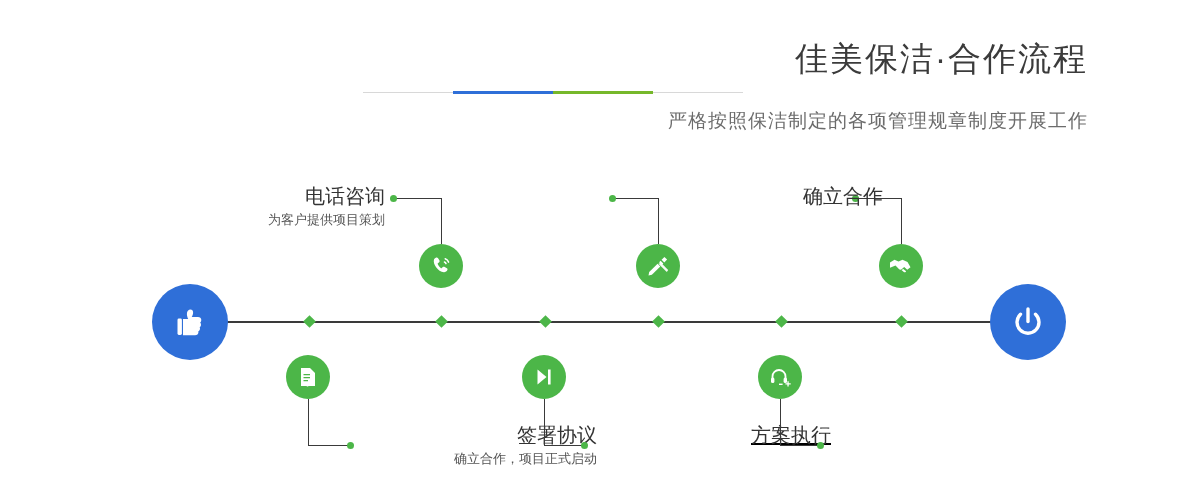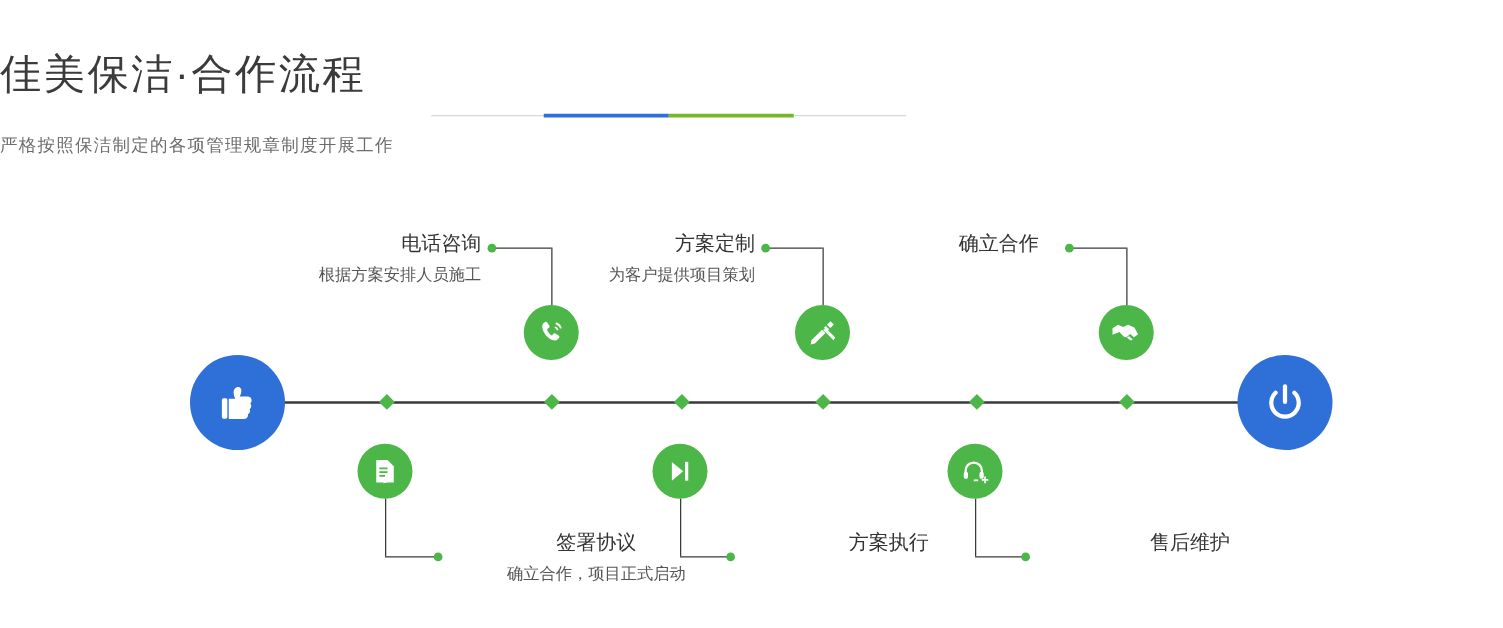--- a/index.html
+++ b/index.html
@@ -18,21 +18,22 @@
     width: 1202px;
     height: 502px;
   }
 
   
   .header {
     position: absolute;
     left: 0;
     top: 0;
     width: 1070px;
-    text-align: left;
+    text-align: right;
+    padding-left: 18px;
   }
   .title {
     margin-top: 38px;
     font-size: 33px;
     line-height: 42px;
     letter-spacing: 2px;
     color: #3b3b3b;
     font-weight: normal;
   }
   .rule-wrap {
@@ -60,21 +61,21 @@
   .rule-green {
     position: absolute;
     left: 190px;
     top: 0;
     width: 100px;
     height: 3px;
     background: #76b82a;
   }
   .subtitle {
     margin-top: 14px;
-    font-size: 14px;
+    font-size: 19px;
     color: #6c6c6c;
     letter-spacing: 1px;
   }
 
   
   .axis {
     position: absolute;
     left: 155px;
     top: 321px;
     width: 892px;
@@ -145,32 +146,32 @@
     border-radius: 50%;
     background: #4cb648;
   }
 
   
   .lbl {
     position: absolute;
     white-space: nowrap;
   }
   .lbl .t {
-    font-size: 16px;
+    font-size: 20px;
     color: #333333;
     line-height: 20px;
   }
   .lbl .d {
     font-size: 13px;
     color: #555555;
     line-height: 20px;
     margin-top: 4px;
   }
   .lbl.right-align { text-align: right; }
-  .lbl.left-align  { text-align: center; }
+  .lbl.left-align  { text-align: right; }
 </style>
 </head>
 <body>
 
 <div id="canvas">
 
   <div class="header">
     <div class="title">佳美保洁·合作流程</div>
     <div class="rule-wrap">
       <div class="rule-base"></div>
@@ -214,21 +215,21 @@
         <path d="M16.2 4.8a6 6 0 0 1 3.4 3.3" stroke="#ffffff" stroke-width="1.5" fill="none" stroke-linecap="round"></path>
         <path d="M15.4 8a3 3 0 0 1 1.6 1.6" stroke="#ffffff" stroke-width="1.5" fill="none" stroke-linecap="round"></path>
       </svg>
     </span>
   </div>
   <div class="vline" style="left:441px; top:198px; height:46px;"></div>
   <div class="hline" style="left:393px; top:198px; width:48px;"></div>
   <div class="dot" style="left:390px; top:195px;"></div>
   <div class="lbl right-align" style="left:180px; top:186px; width:205px;">
     <div class="t">电话咨询</div>
-    <div class="d">根据方案安排人员施工</div>
+    <div class="d">为客户提供项目策划</div>
   </div>
 
   <div class="node-circle" style="left:286px; top:355px;">
     <span>
       <svg width="24" height="24" viewBox="0 0 24 24">
         <path fill="#ffffff" d="M5 3h9l5 5v13H5z"></path>
         <path fill="#4cb648" d="M7.5 9h6.5v1.3H7.5zM7.5 12h6.5v1.3H7.5zM7.5 15h4.5v1.3H7.5z"></path>
         <path fill="#ffffff" d="M16.4 13.6l2.6 2.6-4.2 4.2-2.6-2.6z"></path>
         <path fill="#ffffff" d="M11.6 18.7l2.1 2.1-3 .9z"></path>
       </svg>
@@ -248,66 +249,61 @@
         <path fill="#ffffff" d="M3.2 18.1l8.4-8.4 2.7 2.7-8.4 8.4-3.4.7z"></path>
         <path fill="#ffffff" d="M13.1 8.2l2.7 2.7 1.5-1.5-2.7-2.7z"></path>
         <path fill="#ffffff" d="M18.4 2.9l2.7 2.7-2.8 2.8-2.7-2.7z"></path>
         <path fill="#ffffff" d="M20.8 18.1l-8.4-8.4 2.6-1 7.2 7.2z" opacity="0.95"></path>
       </svg>
     </span>
   </div>
   <div class="vline" style="left:658px; top:198px; height:46px;"></div>
   <div class="hline" style="left:612px; top:198px; width:46px;"></div>
   <div class="dot" style="left:609px; top:195px;"></div>
-  <div class="lbl right-align" style="left:400px; top:186px; width:204px;">
-    <div class="t">方案定制</div>
-    <div class="d">为客户提供项目策划</div>
-  </div>
 
   <div class="node-circle" style="left:522px; top:355px;">
     <span>
       <svg width="24" height="24" viewBox="0 0 24 24">
         <path fill="#ffffff" d="M5.5 4.5l9 7.5-9 7.5z"></path>
         <rect fill="#ffffff" x="16" y="4.5" width="2.6" height="15"></rect>
       </svg>
     </span>
   </div>
   <div class="vline" style="left:544px; top:399px; height:46px;"></div>
   <div class="hline" style="left:544px; top:445px; width:40px;"></div>
   <div class="dot" style="left:581px; top:442px;"></div>
-  <div class="lbl left-align" style="left:591px; top:425px; width:240px;">
+  <div class="lbl left-align" style="left:591px; top:425px; width:240px;text-decoration:underline;">
     <div class="t">方案执行</div>
   </div>
 
   <div class="node-circle" style="left:879px; top:244px;">
     <span>
       <svg width="26" height="26" viewBox="0 0 26 26">
         <path fill="#ffffff" d="M2 9.5l4.5-2.8 4 1.8 4-1.8L19.5 9l3 5.3-3.3 2.4-3-2.6-2.6 2.2c-.8.7-2 .6-2.7-.2l-3.4-3.6L2 14.8z"></path>
         <path fill="#ffffff" d="M13.5 16.9l2.3 2c.6.5 1.5.4 2-.2l.3-.4-2.8-2.3z"></path>
       </svg>
     </span>
   </div>
   <div class="vline" style="left:901px; top:198px; height:46px;"></div>
   <div class="hline" style="left:855px; top:198px; width:46px;"></div>
   <div class="dot" style="left:852px; top:195px;"></div>
-  <div class="lbl right-align" style="left:624px; top:186px; width:207px;">
+  <div class="lbl right-align" style="left:676px; top:186px; width:207px;">
     <div class="t">确立合作</div>
   </div>
 
   <div class="node-circle" style="left:758px; top:355px;">
     <span>
       <svg width="24" height="24" viewBox="0 0 24 24">
         <path d="M4.5 13v-1.5a6.5 6.5 0 0 1 13 0V13" stroke="#ffffff" stroke-width="1.8" fill="none" stroke-linecap="round"></path>
         <rect fill="#ffffff" x="3" y="12.4" width="3.4" height="5.6" rx="1.5"></rect>
         <rect fill="#ffffff" x="15.6" y="12.4" width="3.4" height="5.6" rx="1.5"></rect>
         <path fill="#ffffff" d="M11 18.6h3.6v1.4H11z"></path>
         <path fill="#ffffff" d="M19.4 16.2h1.3v2h2v1.3h-2v2h-1.3v-2h-2v-1.3h2z"></path>
       </svg>
     </span>
   </div>
   <div class="vline" style="left:780px; top:399px; height:46px;"></div>
   <div class="hline" style="left:780px; top:445px; width:40px;"></div>
   <div class="dot" style="left:817px; top:442px;"></div>
   <div class="lbl left-align" style="left:827px; top:425px; width:250px;">
-    <div class="t">售后维护</div>
   </div>
 
 </div>
 
 </body></html>

